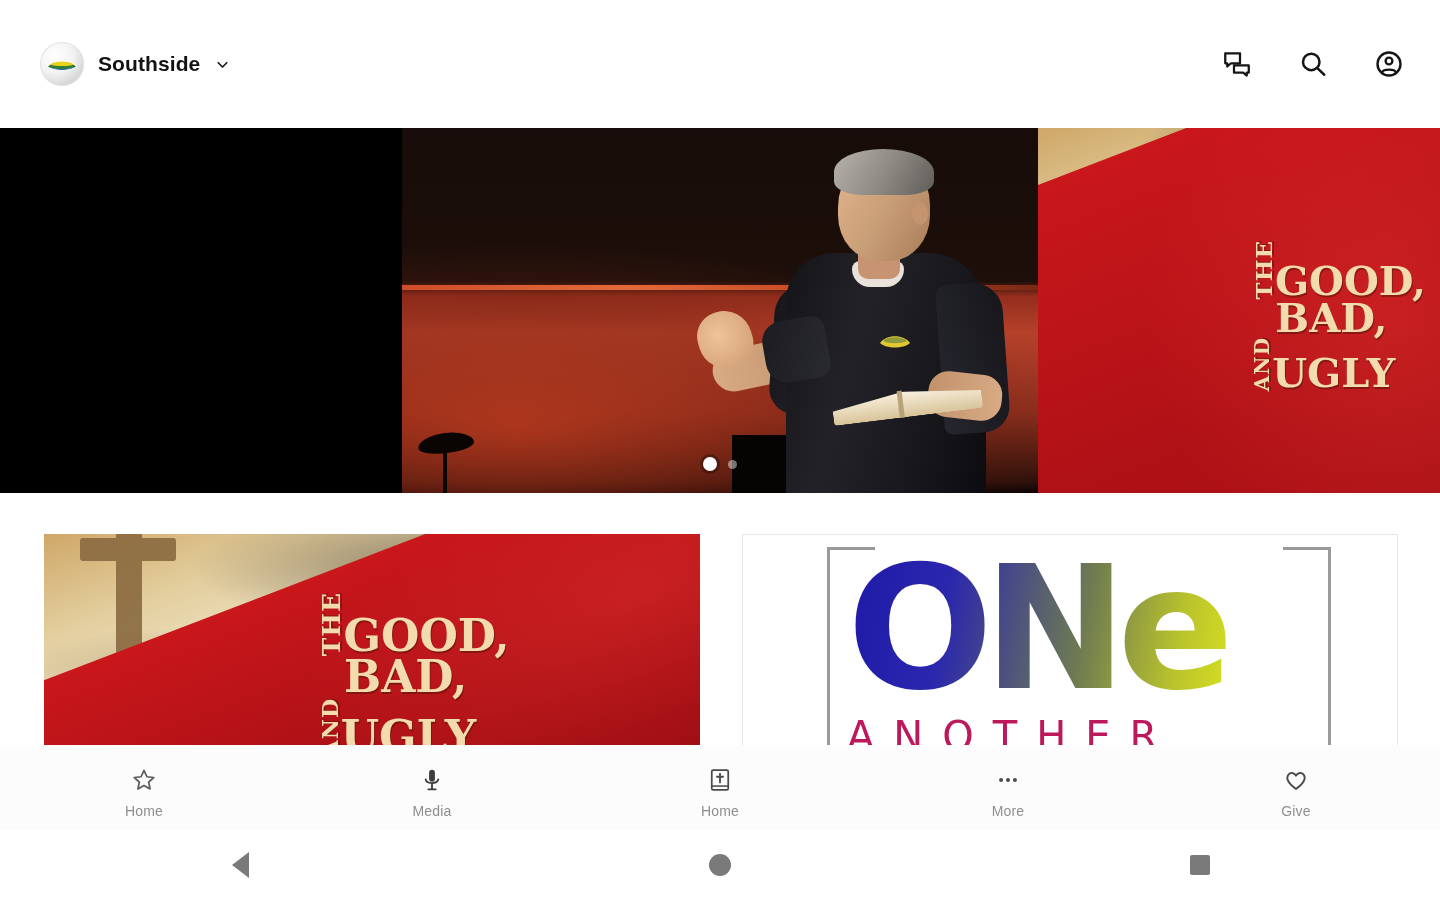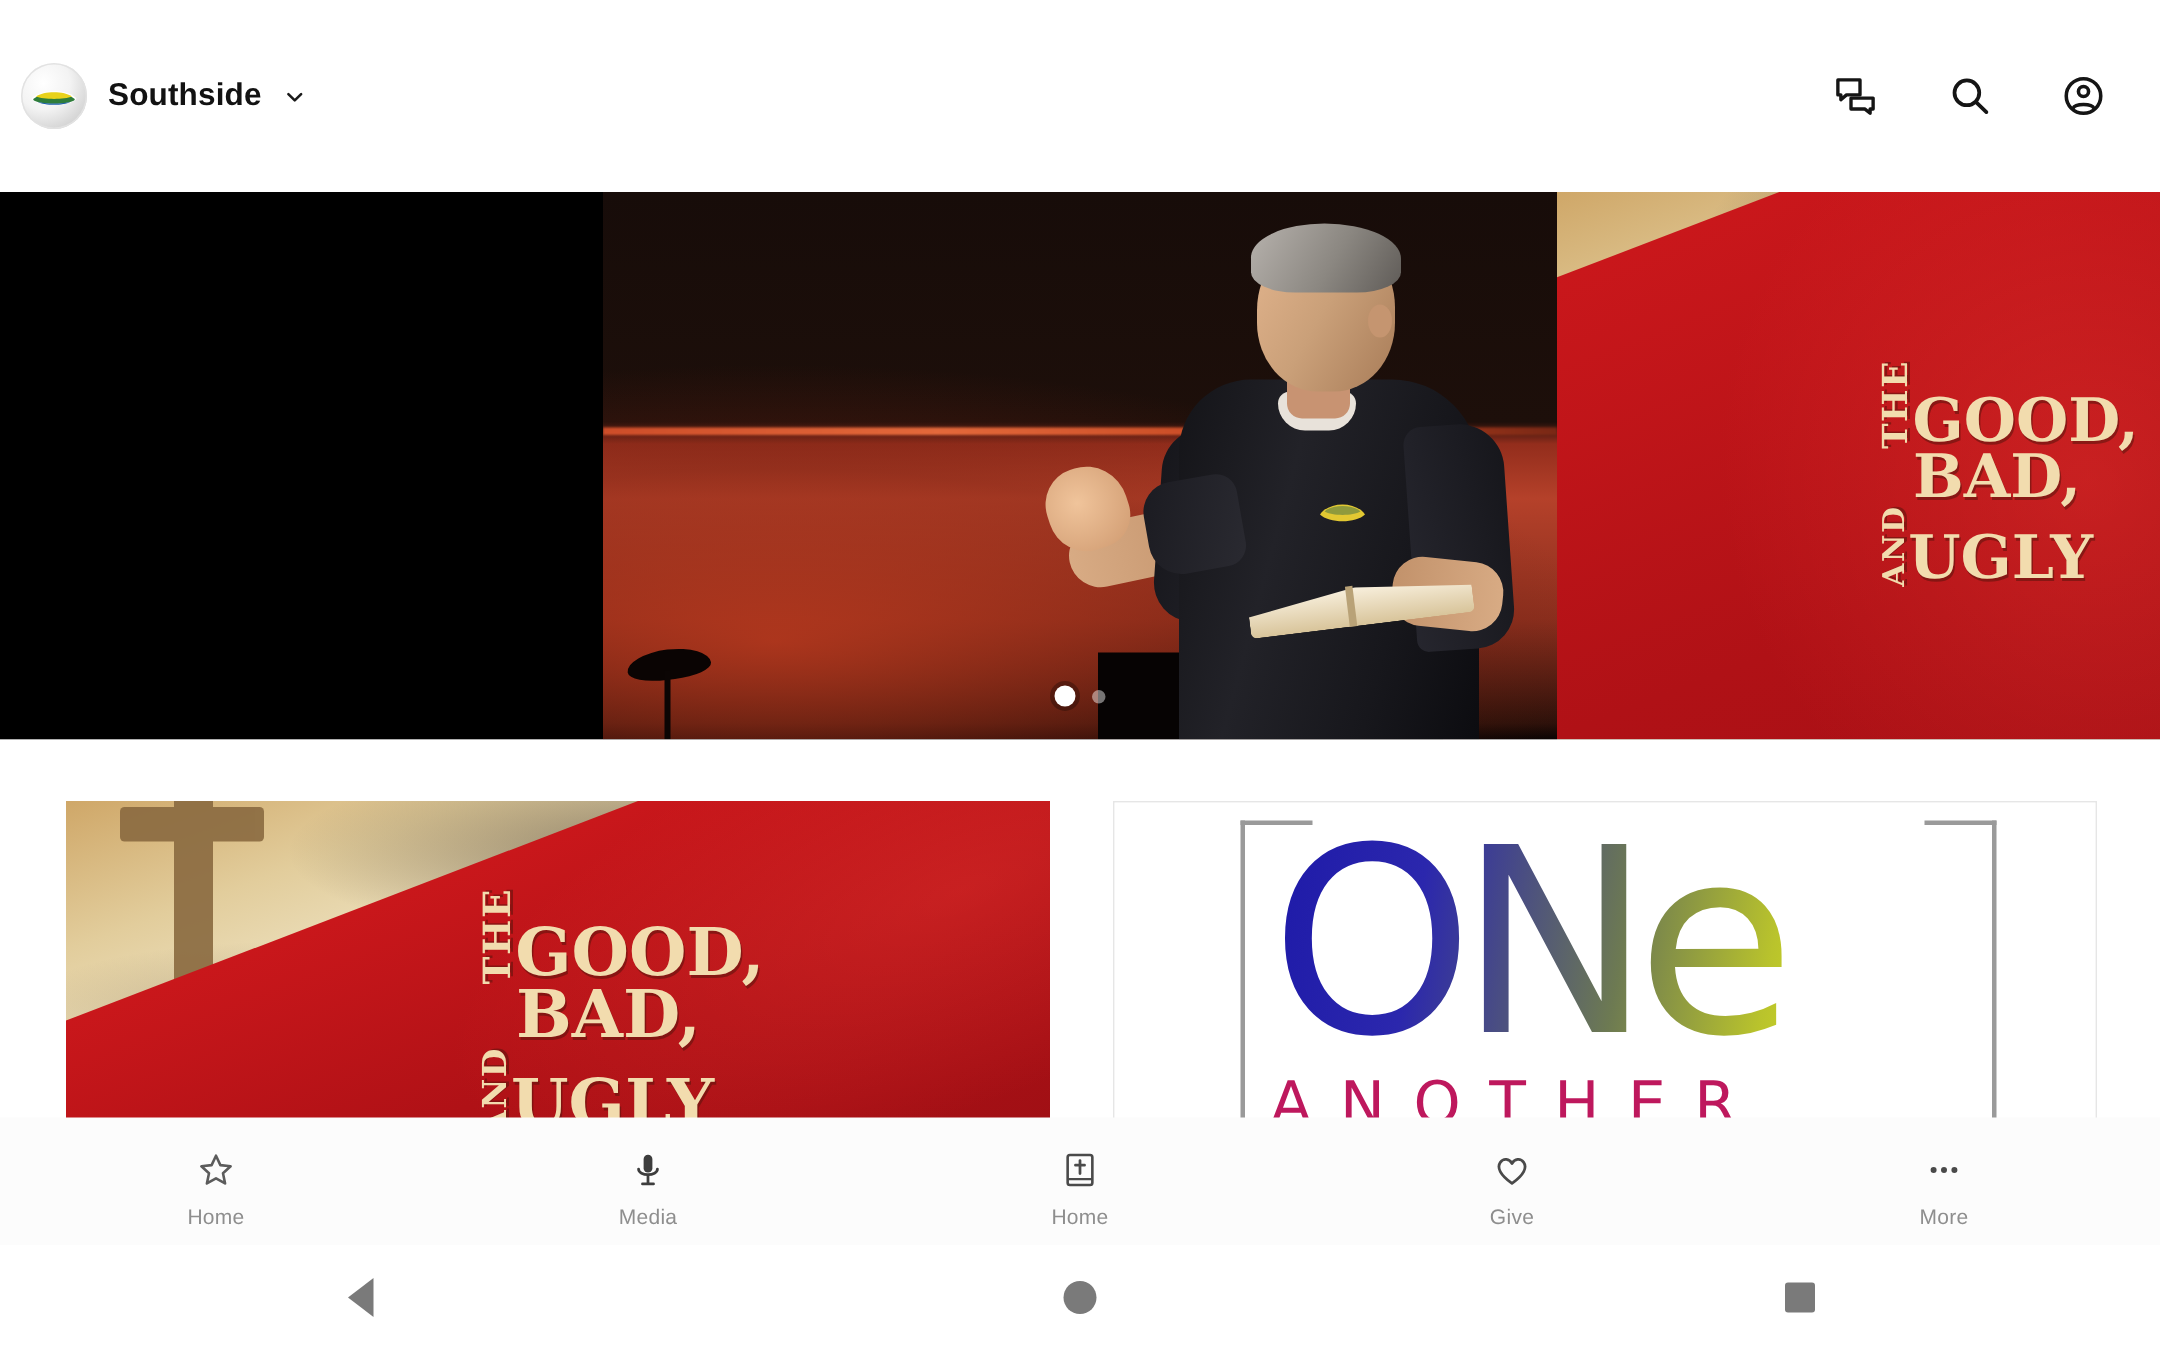--- a/index.html
+++ b/index.html
@@ -8,21 +8,21 @@
     font-family:"Liberation Sans", sans-serif;
     background:#ffffff;
     overflow:hidden;
   }
   .app { position:relative; width:1440px; height:900px; background:#fff; }
 
   
   .appbar {
     position:absolute; top:0; left:0; width:1440px; height:128px;
     background:#ffffff; display:flex; align-items:center;
-    padding:0 34px 0 14px;
+    padding:0 34px 0 40px;
   }
   .brand { display:flex; align-items:center; gap:14px; cursor:pointer; }
   .brand-logo {
     width:44px; height:44px; border-radius:50%;
     background:radial-gradient(circle at 34% 30%, #ffffff 0%, #f3f3f3 42%, #d8d8d8 72%, #c2c2c2 100%);
     box-shadow:0 0 0 1px #e2e2e2 inset;
     position:relative; overflow:hidden; flex:none;
   }
   .brand-logo .mark {
     position:absolute; left:5px; top:14px; width:34px; height:17px;
@@ -162,21 +162,21 @@
     background:#fff; flex:none;
   }
   .card.framed { border:1px solid #e6e6e6; border-bottom:none; }
 
   
   .oa { position:absolute; inset:0; background:#ffffff; }
   .oa-brackets { position:absolute; left:84px; top:12px; width:504px; height:205px; }
   .oa-brackets span { position:absolute; background:#9a9a9a; }
   .oa-one {
     position:absolute; left:104px; top:6px; width:470px; height:176px;
-    font-family:"DejaVu Sans", sans-serif; font-weight:normal;
+    font-family:"DejaVu Sans", sans-serif; font-weight:bold;
     font-size:172px; line-height:176px; letter-spacing:-10px;
     background:linear-gradient(100deg,#1d19a8 0%, #2b27ad 22%, #6d7a52 50%, #b9c32c 70%, #e6ee1b 88%, #eef31a 100%);
     -webkit-background-clip:text; background-clip:text; color:transparent;
     -webkit-text-fill-color:transparent;
   }
   .oa-another {
     position:absolute; left:104px; top:178px; width:470px;
     font-family:"DejaVu Sans", sans-serif; font-size:40px; color:#be185d;
     letter-spacing:19px; white-space:nowrap;
   }
@@ -385,35 +385,35 @@
           <path d="M4.4 17.6 H19.6" stroke="#4a4a4a" stroke-width="1.4"></path>
           <path d="M12 6.2 V14.2 M9.2 9.0 H14.8" stroke="#4a4a4a" stroke-width="1.7" stroke-linecap="round"></path>
         </svg>
       </div>
       <div class="tab-label">Home</div>
     </div>
 
     <div class="tab">
       <div class="tab-icon">
         <svg width="26" height="26" viewBox="0 0 24 24">
-          <path d="M12 20.2 C4.6 15.0 2.6 10.4 4.8 7.3 C6.8 4.5 10.4 5.1 12 8.0 C13.6 5.1 17.2 4.5 19.2 7.3 C21.4 10.4 19.4 15.0 12 20.2 Z" fill="none" stroke="#4a4a4a" stroke-width="1.7" stroke-linejoin="round"></path>
-        </svg>
-      </div>
-      <div class="tab-label">Give</div>
+          <circle cx="5.6" cy="12" r="1.85" fill="#4a4a4a"></circle>
+          <circle cx="12" cy="12" r="1.85" fill="#4a4a4a"></circle>
+          <circle cx="18.4" cy="12" r="1.85" fill="#4a4a4a"></circle>
+        </svg>
+      </div>
+      <div class="tab-label">More</div>
     </div>
 
     <div class="tab">
       <div class="tab-icon">
         <svg width="26" height="26" viewBox="0 0 24 24">
-          <circle cx="5.6" cy="12" r="1.85" fill="#4a4a4a"></circle>
-          <circle cx="12" cy="12" r="1.85" fill="#4a4a4a"></circle>
-          <circle cx="18.4" cy="12" r="1.85" fill="#4a4a4a"></circle>
-        </svg>
-      </div>
-      <div class="tab-label">More</div>
+          <path d="M12 20.2 C4.6 15.0 2.6 10.4 4.8 7.3 C6.8 4.5 10.4 5.1 12 8.0 C13.6 5.1 17.2 4.5 19.2 7.3 C21.4 10.4 19.4 15.0 12 20.2 Z" fill="none" stroke="#4a4a4a" stroke-width="1.7" stroke-linejoin="round"></path>
+        </svg>
+      </div>
+      <div class="tab-label">Give</div>
     </div>
   </div>
 
   <div class="sysbar">
     <div class="sys-btn">
       <div class="sys-back"></div>
     </div>
     <div class="sys-btn">
       <div class="sys-home"></div>
     </div>

